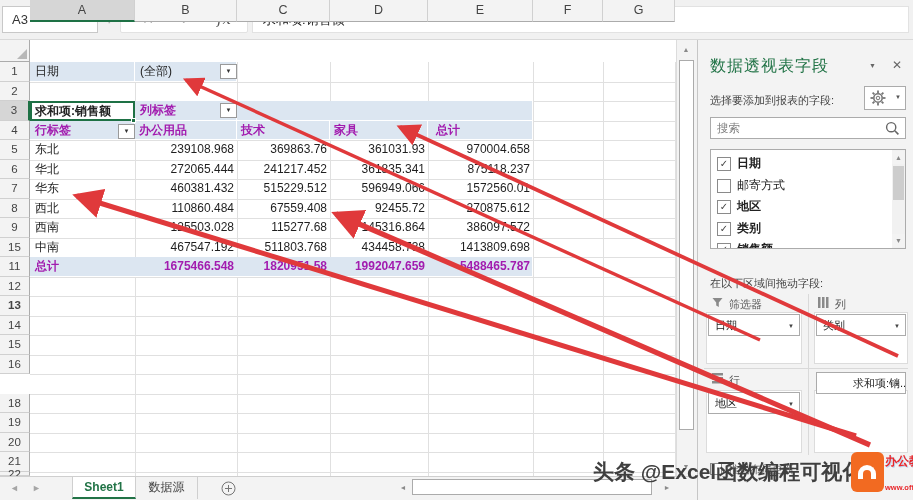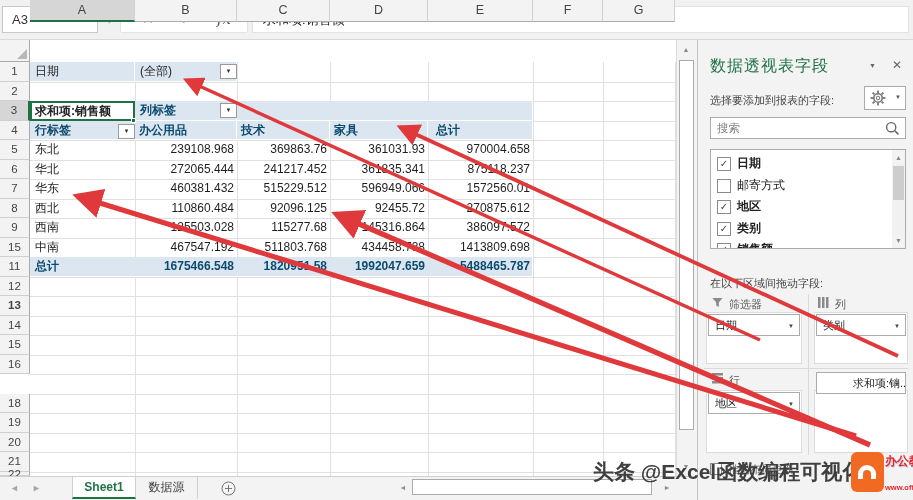--- a/index.html
+++ b/index.html
@@ -18,21 +18,21 @@
   
   .corner{left:0;top:40px;width:30px;height:22px;background:#f3f3f3;border-right:1px solid #ababab;border-bottom:1px solid #ababab;}
   .corner .tri{position:absolute;right:2px;bottom:2px;width:0;height:0;border-left:10px solid transparent;border-bottom:10px solid #b8b8b8;}
   .colhead{top:40px;height:22px;background:#f3f3f3;border-right:1px solid #d0d0d0;border-bottom:1px solid #ababab;text-align:center;line-height:21px;color:#444;font-size:12.5px;}
   .colhead.sel{background:#d6d6d6;border-bottom:2px solid #1E7145;}
   .rownum{left:0;width:30px;background:#f3f3f3;border-right:1px solid #ababab;border-bottom:1px solid #d0d0d0;text-align:center;color:#444;font-size:11.5px;}
   .rownum.sel{background:#d6d6d6;border-right:2px solid #1E7145;}
   .gl{background:#e0e0e0;}
   .cell{line-height:19px;white-space:nowrap;overflow:hidden;color:#1f1f1f;}
   .blue{background:#DCE6F1;border-right:1px solid #fff;border-bottom:1px solid #fff;}
-  .b{font-weight:bold;color:#0c4a6e;}
+  .b{font-weight:bold;color:#a21caf;}
   .num{text-align:right;padding-right:3px;}
   .selcell{background:#fff;border:2px solid #1E7145;font-weight:bold;line-height:16px;padding-left:3px;z-index:3;}
   .handle{width:5px;height:5px;background:#1E7145;border:1px solid #fff;z-index:4;}
   .ddbtn{width:17px;height:15px;background:#fff;border:1px solid #9a9a9a;text-align:center;line-height:13px;font-size:6px;color:#333;z-index:3;}
   
   .sbtrack{background:#f3f3f3;border-left:1px solid #dcdcdc;}
   .sbbtn{background:#f3f3f3;color:#8a8a8a;font-size:7px;text-align:center;}
   .sbthumb{background:#fff;border:1px solid #ababab;}
   
   .tabbar{left:0;top:476px;width:697px;height:24px;background:#f3f3f3;border-top:1px solid #cfcfcf;}
@@ -167,21 +167,21 @@
       <div class="abs cell num" style="left: 237px; top: 159.5px; width: 93px; height: 19.5px;">241217.452</div>
       <div class="abs cell num" style="left: 330px; top: 159.5px; width: 98px; height: 19.5px;">361835.341</div>
       <div class="abs cell num" style="left: 428px; top: 159.5px; width: 105px; height: 19.5px;">875118.237</div>
       <div class="abs cell" style="left: 30px; top: 179px; width: 105px; height: 19.5px; padding-left: 5px;">华东</div>
       <div class="abs cell num" style="left: 135px; top: 179px; width: 102px; height: 19.5px;">460381.432</div>
       <div class="abs cell num" style="left: 237px; top: 179px; width: 93px; height: 19.5px;">515229.512</div>
       <div class="abs cell num" style="left: 330px; top: 179px; width: 98px; height: 19.5px;">596949.066</div>
       <div class="abs cell num" style="left: 428px; top: 179px; width: 105px; height: 19.5px;">1572560.01</div>
       <div class="abs cell" style="left: 30px; top: 198.5px; width: 105px; height: 19.5px; padding-left: 5px;">西北</div>
       <div class="abs cell num" style="left: 135px; top: 198.5px; width: 102px; height: 19.5px;">110860.484</div>
-      <div class="abs cell num" style="left: 237px; top: 198.5px; width: 93px; height: 19.5px;">92096.125</div>
+      <div class="abs cell num" style="left: 237px; top: 198.5px; width: 93px; height: 19.5px;">67559.408</div>
       <div class="abs cell num" style="left: 330px; top: 198.5px; width: 98px; height: 19.5px;">92455.72</div>
       <div class="abs cell num" style="left: 428px; top: 198.5px; width: 105px; height: 19.5px;">270875.612</div>
       <div class="abs cell" style="left: 30px; top: 218px; width: 105px; height: 19.5px; padding-left: 5px;">西南</div>
       <div class="abs cell num" style="left: 135px; top: 218px; width: 102px; height: 19.5px;">125503.028</div>
       <div class="abs cell num" style="left: 237px; top: 218px; width: 93px; height: 19.5px;">115277.68</div>
       <div class="abs cell num" style="left: 330px; top: 218px; width: 98px; height: 19.5px;">145316.864</div>
       <div class="abs cell num" style="left: 428px; top: 218px; width: 105px; height: 19.5px;">386097.572</div>
       <div class="abs cell" style="left: 30px; top: 237.5px; width: 105px; height: 19.5px; padding-left: 5px;">中南</div>
       <div class="abs cell num" style="left: 135px; top: 237.5px; width: 102px; height: 19.5px;">467547.192</div>
       <div class="abs cell num" style="left: 237px; top: 237.5px; width: 93px; height: 19.5px;">511803.768</div>

